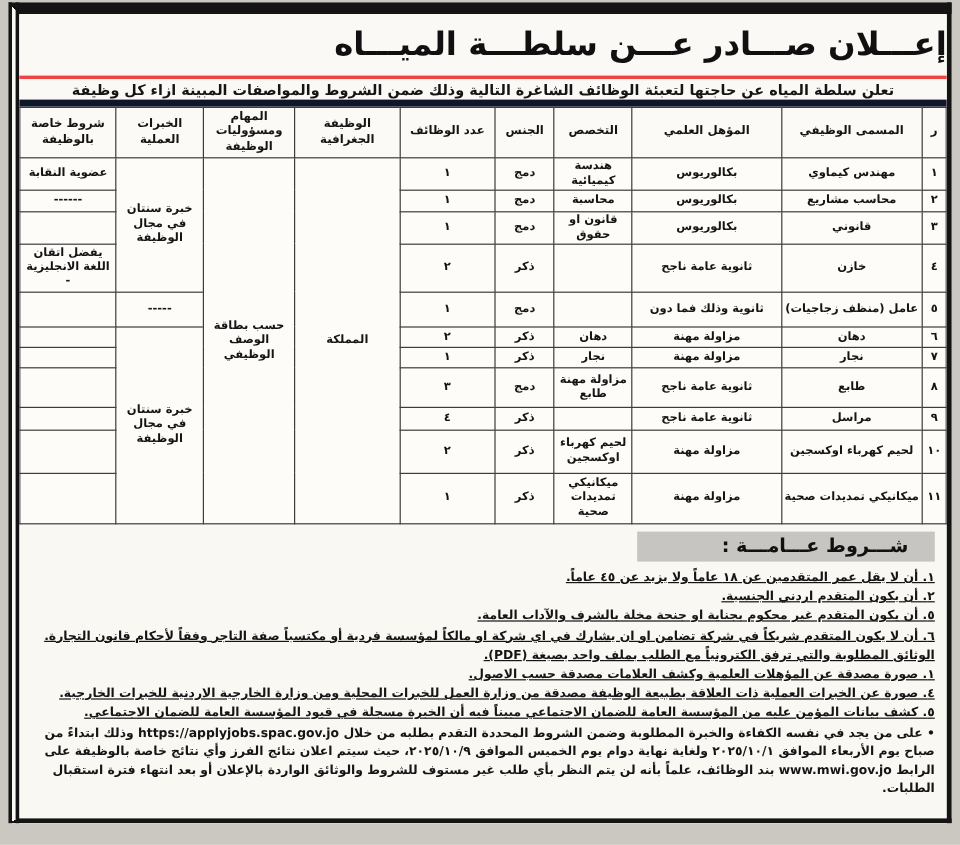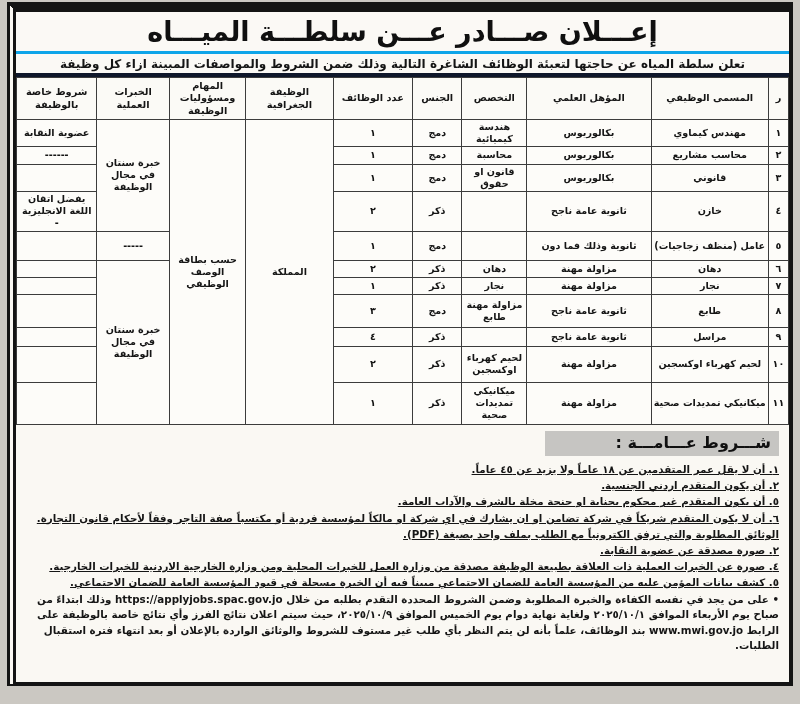--- a/index.html
+++ b/index.html
@@ -16,36 +16,36 @@
     position:absolute; left:7px; top:2px;
     width:786px; height:684px;
     background:#faf8f3;
     border:4px solid #141414;
     border-top:10px solid #141414;
     border-left:9px double #141414;
     overflow:hidden;
   }
   
   .title-bar {
-    height:42px;
-    display:flex; align-items:center; justify-content:center;
-    border-bottom:3px solid #0ea5e9;
+    height:54px;
+    display:flex; align-items:center; 
+    border-bottom:3px solid #ef4444;
     background:#fbf9f5;
   }
   .title-bar h1 {
     margin:0;
     font-size:27px; font-weight:bold;
     letter-spacing:0.5px;
     color:#101010;
     white-space:nowrap;
   }
   .subtitle-bar {
     height:23px;
     display:flex; align-items:center; justify-content:center;
-    border-bottom:4px solid #0f172a;
+    border-bottom:6px solid #0f172a;
     background:#fbf9f5;
   }
   .subtitle-bar div {
     font-size:12px; font-weight:bold; white-space:nowrap;
   }
   
   table.jobs {
     width:100%;
     border-collapse:collapse;
     table-layout:fixed;
@@ -70,21 +70,21 @@
     direction:rtl;
     text-align:right;
     padding:6px 10px 2px 8px;
     font-weight:bold;
   }
   .cond-heading {
     display:inline-block;
     background:#c6c5c2;
     color:#101010;
     font-size:16px; font-weight:bold;
-    padding:2px 8px 4px 70px;
+    padding:2px 22px 4px 70px;
     margin-bottom:5px;
   }
   .cond-item {
     font-size:10.3px;
     line-height:16.2px;
     white-space:nowrap;
     text-decoration:underline;
   }
   .cond-note {
     font-size:10.3px;
@@ -245,20 +245,20 @@
   <div class="conditions">
     <div class="cond-heading">شـــروط عـــامـــة :</div>
     <div id="cond-items">
         <div class="cond-item">١. أن لا يقل عمر المتقدمين عن ١٨ عاماً ولا يزيد عن ٤٥ عاماً.</div>
         <div class="cond-item">٢. أن يكون المتقدم اردني الجنسية.</div>
         <div class="cond-item">٥. أن يكون المتقدم غير محكوم بجناية او جنحة مخلة بالشرف والآداب العامة.</div>
         <div class="cond-item">٦. أن لا يكون المتقدم شريكاً في شركة تضامن او ان يشارك في اي شركة او مالكاً لمؤسسة فردية أو مكتسباً صفة التاجر وفقاً لأحكام قانون التجارة.</div>
       </div>
     <div class="cond-item">الوثائق المطلوبة والتي ترفق الكترونياً مع الطلب بملف واحد بصيغة (PDF).</div>
     <div id="doc-items">
-        <div class="cond-item">٢. صورة مصدقة عن عضوية النقابة.</div>
+        <div class="cond-item">١. صورة مصدقة عن المؤهلات العلمية وكشف العلامات مصدقة حسب الاصول.</div>
         <div class="cond-item">٤. صورة عن الخبرات العملية ذات العلاقة بطبيعة الوظيفة مصدقة من وزارة العمل للخبرات المحلية ومن وزارة الخارجية الاردنية للخبرات الخارجية.</div>
         <div class="cond-item">٥. كشف بيانات المؤمن عليه من المؤسسة العامة للضمان الاجتماعي مبيناً فيه أن الخبرة مسجلة في قيود المؤسسة العامة للضمان الاجتماعي.</div>
       </div>
     <div class="cond-note">• على من يجد في نفسه الكفاءة والخبرة المطلوبة وضمن الشروط المحددة التقدم بطلبه من خلال https://applyjobs.spac.gov.jo وذلك ابتداءً من صباح يوم الأربعاء الموافق ٢٠٢٥/١٠/١ ولغاية نهاية دوام يوم الخميس الموافق ٢٠٢٥/١٠/٩، حيث سيتم اعلان نتائج الفرز وأي نتائج خاصة بالوظيفة على الرابط www.mwi.gov.jo بند الوظائف، علماً بأنه لن يتم النظر بأي طلب غير مستوف للشروط والوثائق الواردة بالإعلان أو بعد انتهاء فترة استقبال الطلبات.</div>
   </div>
 
 </div>
 
 </body></html>

